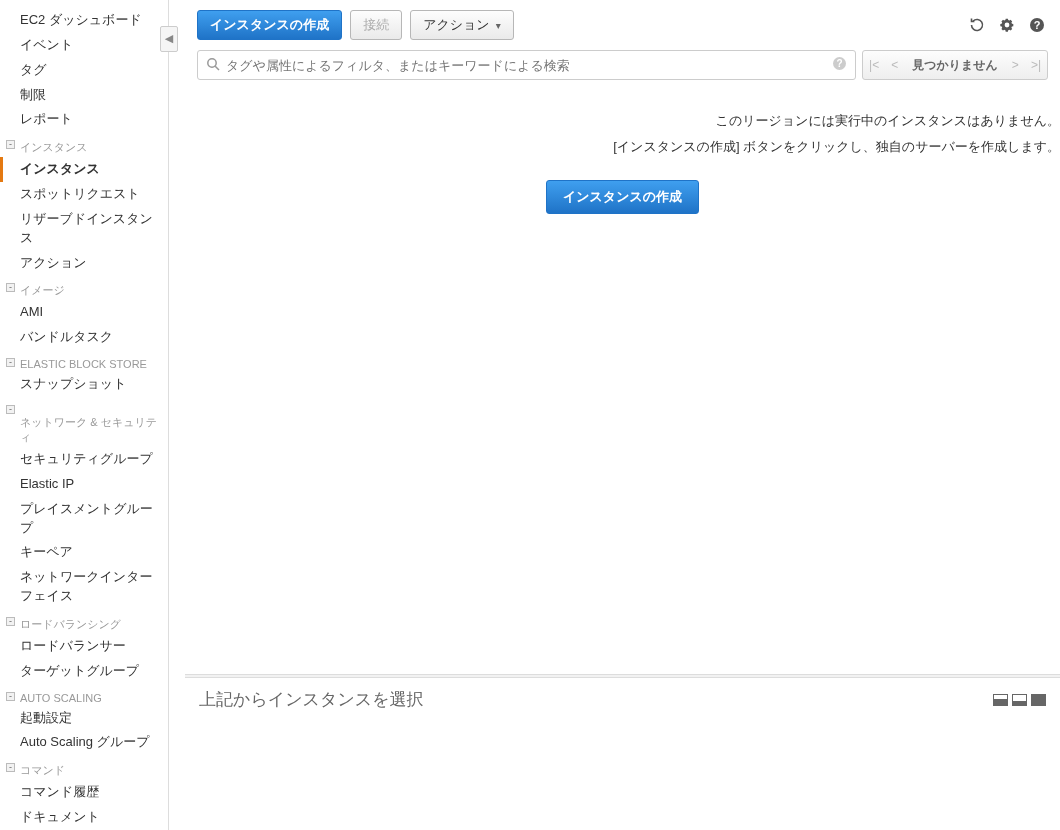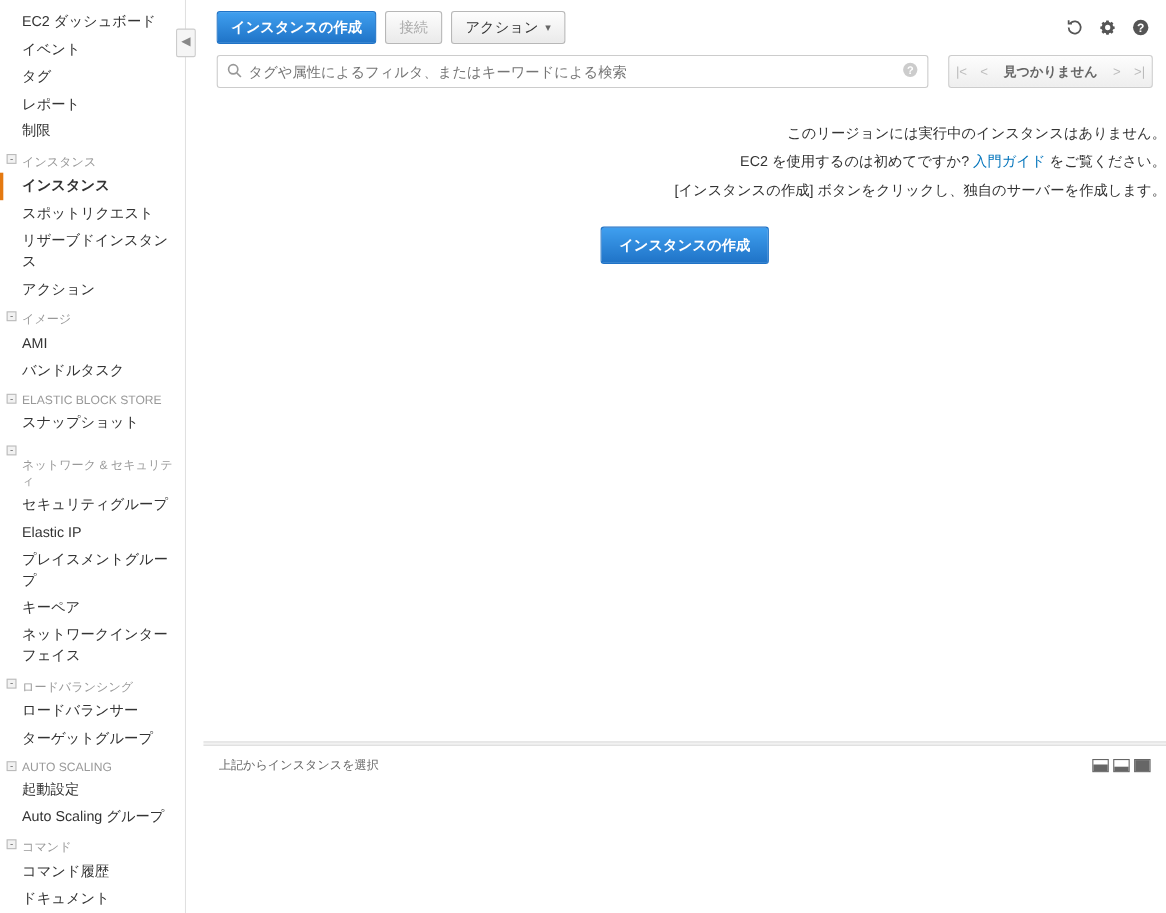--- a/index.html
+++ b/index.html
@@ -17,56 +17,56 @@
 
 .main { flex: 1; display: flex; flex-direction: column; border-left: 1px solid #ddd; padding-left: 16px; }
 .toolbar { display: flex; align-items: center; padding: 10px 12px; gap: 8px; }
 .btn { display: inline-flex; align-items: center; padding: 5px 12px; border: 1px solid; border-radius: 3px; font-size: 13px; cursor: pointer; background: linear-gradient(#fdfdfd,#eaeaea); border-color: #b7b7b7; color: #333; }
 .btn.primary { background: linear-gradient(#3f9fef,#1f73c7); border-color: #1f73c7; color: #fff; font-weight: bold; }
 .btn.disabled { color: #aaa; cursor: default; }
 .btn .caret { margin-left: 6px; font-size: 10px; color: #666; }
 .toolbar-spacer { flex: 1; }
 .icon-btn { width: 22px; height: 22px; display: inline-flex; align-items: center; justify-content: center; color: #555; cursor: pointer; font-size: 16px; }
 
-.searchbar { display: flex; align-items: center; padding: 0 12px 10px 12px; gap: 18px; }
+.searchbar { display: flex; align-items: center; padding: 0 12px 10px 12px; gap: 6px; }
 .searchbox { flex: 1; display: flex; align-items: center; border: 1px solid #ccc; border-radius: 3px; height: 30px; padding: 0 8px; background: #fff; }
 .searchbox .mag { color: #999; margin-right: 6px; font-size: 14px; }
 .searchbox input { border: none; outline: none; flex: 1; font-size: 13px; color: #333; background: transparent; }
 .searchbox .help { color: #bbb; font-size: 15px; }
 .pager { display: flex; align-items: center; border: 1px solid #ccc; border-radius: 3px; height: 30px; background: linear-gradient(#fdfdfd,#eee); }
 .pager .pbtn { padding: 0 6px; color: #bbb; cursor: default; font-size: 12px; }
 .pager .ptxt { padding: 0 8px; color: #666; font-weight: bold; font-size: 12px; font-family: Liberation Serif, serif; }
 
 .content { flex: 1; overflow: auto; padding-top: 14px; text-align: center; }
 .content p { margin: 8px 0; font-size: 13px; color: #333; text-align: right; }
 .content a { color: #0073bb; text-decoration: none; }
 .content .cbtn { display: inline-block; margin-top: 16px; padding: 7px 16px; background: linear-gradient(#3f9fef,#1f73c7); border: 1px solid #1f73c7; color: #fff; font-weight: bold; border-radius: 3px; cursor: pointer; font-size: 13px; }
 
 .divider { height: 4px; background: #f2f2f2; border-top: 1px solid #ddd; border-bottom: 1px solid #ddd; cursor: row-resize; position: relative; }
 .bottom-panel { height: 152px; padding: 10px 14px; }
 .bottom-head { display: flex; align-items: center; }
-.bottom-head .title { color: #666; font-size: 11px; flex: 1; }
+.bottom-head .title { color: #666; font-size: 17px; flex: 1; }
 .layout-icons { display: flex; gap: 4px; }
 .layout-icons span { width: 15px; height: 12px; border: 1px solid #666; display: inline-block; cursor: pointer; position: relative; }
 .lay1::after { content:""; position:absolute; left:0; right:0; bottom:0; height:6px; background:#666; }
 .lay2::after { content:""; position:absolute; left:0; right:0; bottom:0; height:4px; background:#666; }
 .lay3::after { content:""; position:absolute; left:0; right:0; top:0; bottom:0; background:#666; }
 </style>
 </head>
 <body>
 
 <div class="root">
   <div class="sidebar">
     <div class="collapse-handle">◀</div>
     <div id="side-top">
         <div class="side-item">EC2 ダッシュボード</div>
         <div class="side-item">イベント</div>
         <div class="side-item">タグ</div>
+        <div class="side-item">制限</div>
         <div class="side-item">レポート</div>
-        <div class="side-item">制限</div>
       </div>
     <div id="side-groups">
         <div class="side-head"><span class="tgl">-</span><span>インスタンス</span></div>
         <div class="side-item sel">インスタンス</div>
         <div class="side-item">スポットリクエスト</div>
         <div class="side-item">リザーブドインスタンス</div>
         <div class="side-item">アクション</div>
         <div class="side-head"><span class="tgl">-</span><span>イメージ</span></div>
         <div class="side-item">AMI</div>
         <div class="side-item">バンドルタスク</div>
@@ -138,23 +138,20 @@
         <span class="pbtn">|&lt;</span>
         <span class="pbtn">&lt;</span>
         <span class="ptxt">見つかりません</span>
         <span class="pbtn">&gt;</span>
         <span class="pbtn">&gt;|</span>
       </div>
     </div>
 
     <div class="content">
       <p>このリージョンには実行中のインスタンスはありません。</p>
-      <p>
-        <span>EC2 を使用するのは初めてですか? </span><a href="#">入門ガイド</a><span> をご覧ください。</span>
-      </p>
       <p>[インスタンスの作成] ボタンをクリックし、独自のサーバーを作成します。</p>
       <div class="cbtn">インスタンスの作成</div>
     </div>
 
     <div class="divider"></div>
 
     <div class="bottom-panel">
       <div class="bottom-head">
         <div class="title">上記からインスタンスを選択</div>
         <div class="layout-icons">

